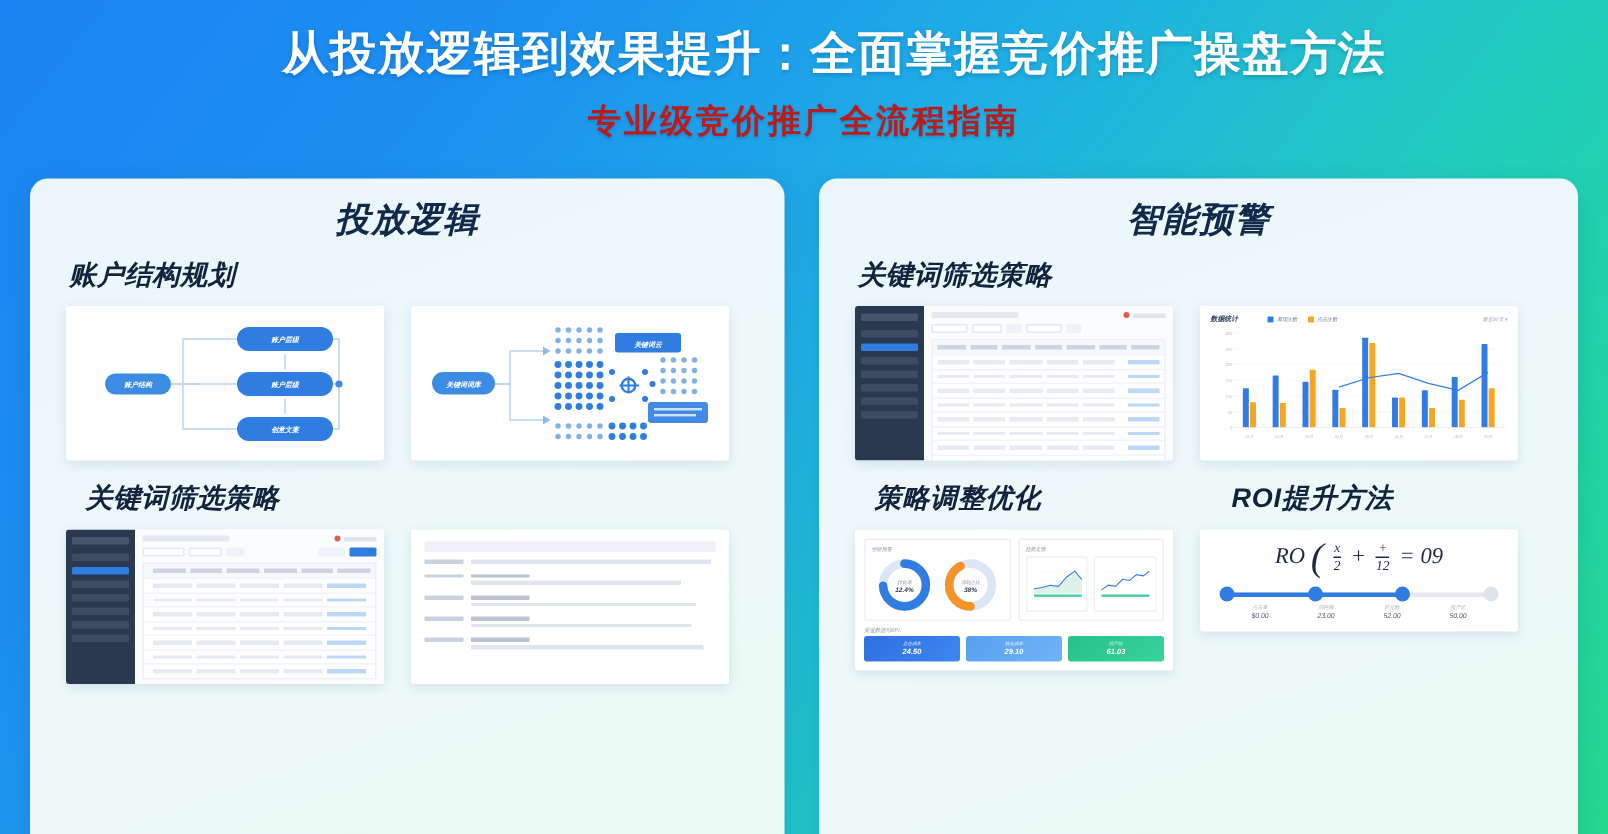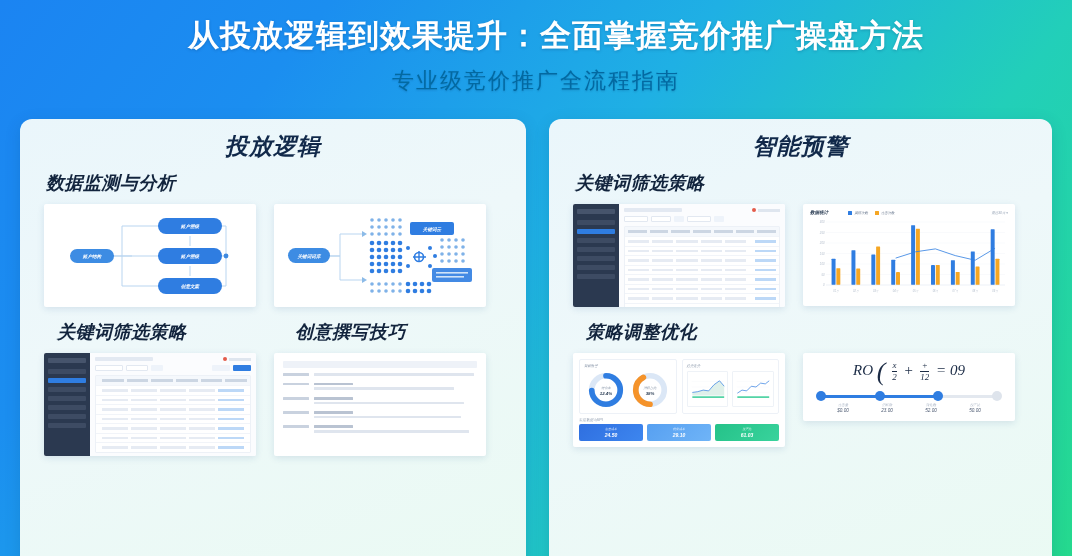--- a/index.html
+++ b/index.html
@@ -13,21 +13,21 @@
 
   
   .header { text-align: center; padding-top: 17px; }
   .title {
     font-size: 31px; font-weight: bold; color: #ffffff; letter-spacing: 1px;
     text-shadow: 0 1px 3px rgba(0,40,90,.25);
     line-height: 1.2;
     padding-left: 40px;
   }
   .subtitle {
-    margin-top: 12px; font-size: 22px; font-weight: normal; color: #0369a1;
+    margin-top: 12px; font-size: 22px; font-weight: bold; color: #b91c1c;
     letter-spacing: 2px; text-shadow: 0 1px 2px rgba(0,40,90,.2);
   }
 
   
   .panels { display: flex; gap: 23px; padding: 23px 20px 0 20px; }
   .panel {
     width: 506px; height: 460px; border-radius: 12px;
     background: linear-gradient(160deg, #eaf6fb 0%, #eef8fa 40%, #eafaf3 100%);
     box-shadow: 0 4px 16px rgba(8,60,110,.16);
     padding: 12px 24px 0 24px;
@@ -146,21 +146,21 @@
 
 <div class="header">
   <div class="title">从投放逻辑到效果提升：全面掌握竞价推广操盘方法</div>
   <div class="subtitle">专业级竞价推广全流程指南</div>
 </div>
 
 <div class="panels">
 
   <div class="panel">
     <div class="panel-title">投放逻辑</div>
-    <div class="sec-title">数据监测与分析</div>
+    <div class="sec-title">账户结构规划</div>
 
     <div class="row">
 
       <div class="card fc">
         <svg viewBox="0 0 192 88" width="192" height="88">
           <g stroke="#b9d5f0" stroke-width="1" fill="none">
             <path d="M58 44 H78"></path>
             <path d="M68 44 V14 H112"></path>
             <path d="M68 44 V74 H112"></path>
             <path d="M58 44 H112"></path>
@@ -313,21 +313,20 @@
           <g fill="#cfe3f8">
             <rect x="156" y="62" width="32" height="1.6"></rect>
             <rect x="156" y="66" width="28" height="1.6"></rect>
           </g>
         </svg>
       </div>
     </div>
 
     <div class="sec-titles">
       <div class="sec-title">关键词筛选策略</div>
-      <div class="sec-title">创意撰写技巧</div>
     </div>
 
     <div class="row">
 
       <div class="card">
         <div class="mini">
           <div class="mini-side">
             <div class="mini-logo"></div>
             <div class="mini-nav">
               <i></i>
@@ -676,20 +675,21 @@
               <text x="185.05555555555557" y="74" text-anchor="middle" font-size="2.6" fill="#b3bdcb">09月</text>
               <path d="M85.61111111111111 40.12 L105.5 33.82 L125.38888888888889 30.879999999999995 L145.2777777777778 37.599999999999994 L165.16666666666669 42.22 L185.05555555555557 30.25" fill="none" stroke="#2f7de1" stroke-width="0.8"></path>
               <line x1="16" y1="67" x2="195" y2="67" stroke="#e4e9f0" stroke-width="0.5"></line>
             </svg>
         </div>
       </div>
     </div>
 
     <div class="sec-titles">
       <div class="sec-title">策略调整优化</div>
+      <div class="sec-title">ROI提升方法</div>
     </div>
 
     <div class="row">
 
       <div class="card dash">
         <div class="dash-row">
           <div class="dash-box" style="width:50%">
             <div class="cap">智能预警</div>
             <div class="donuts">
               <svg viewBox="0 0 40 40" width="38" height="38">

